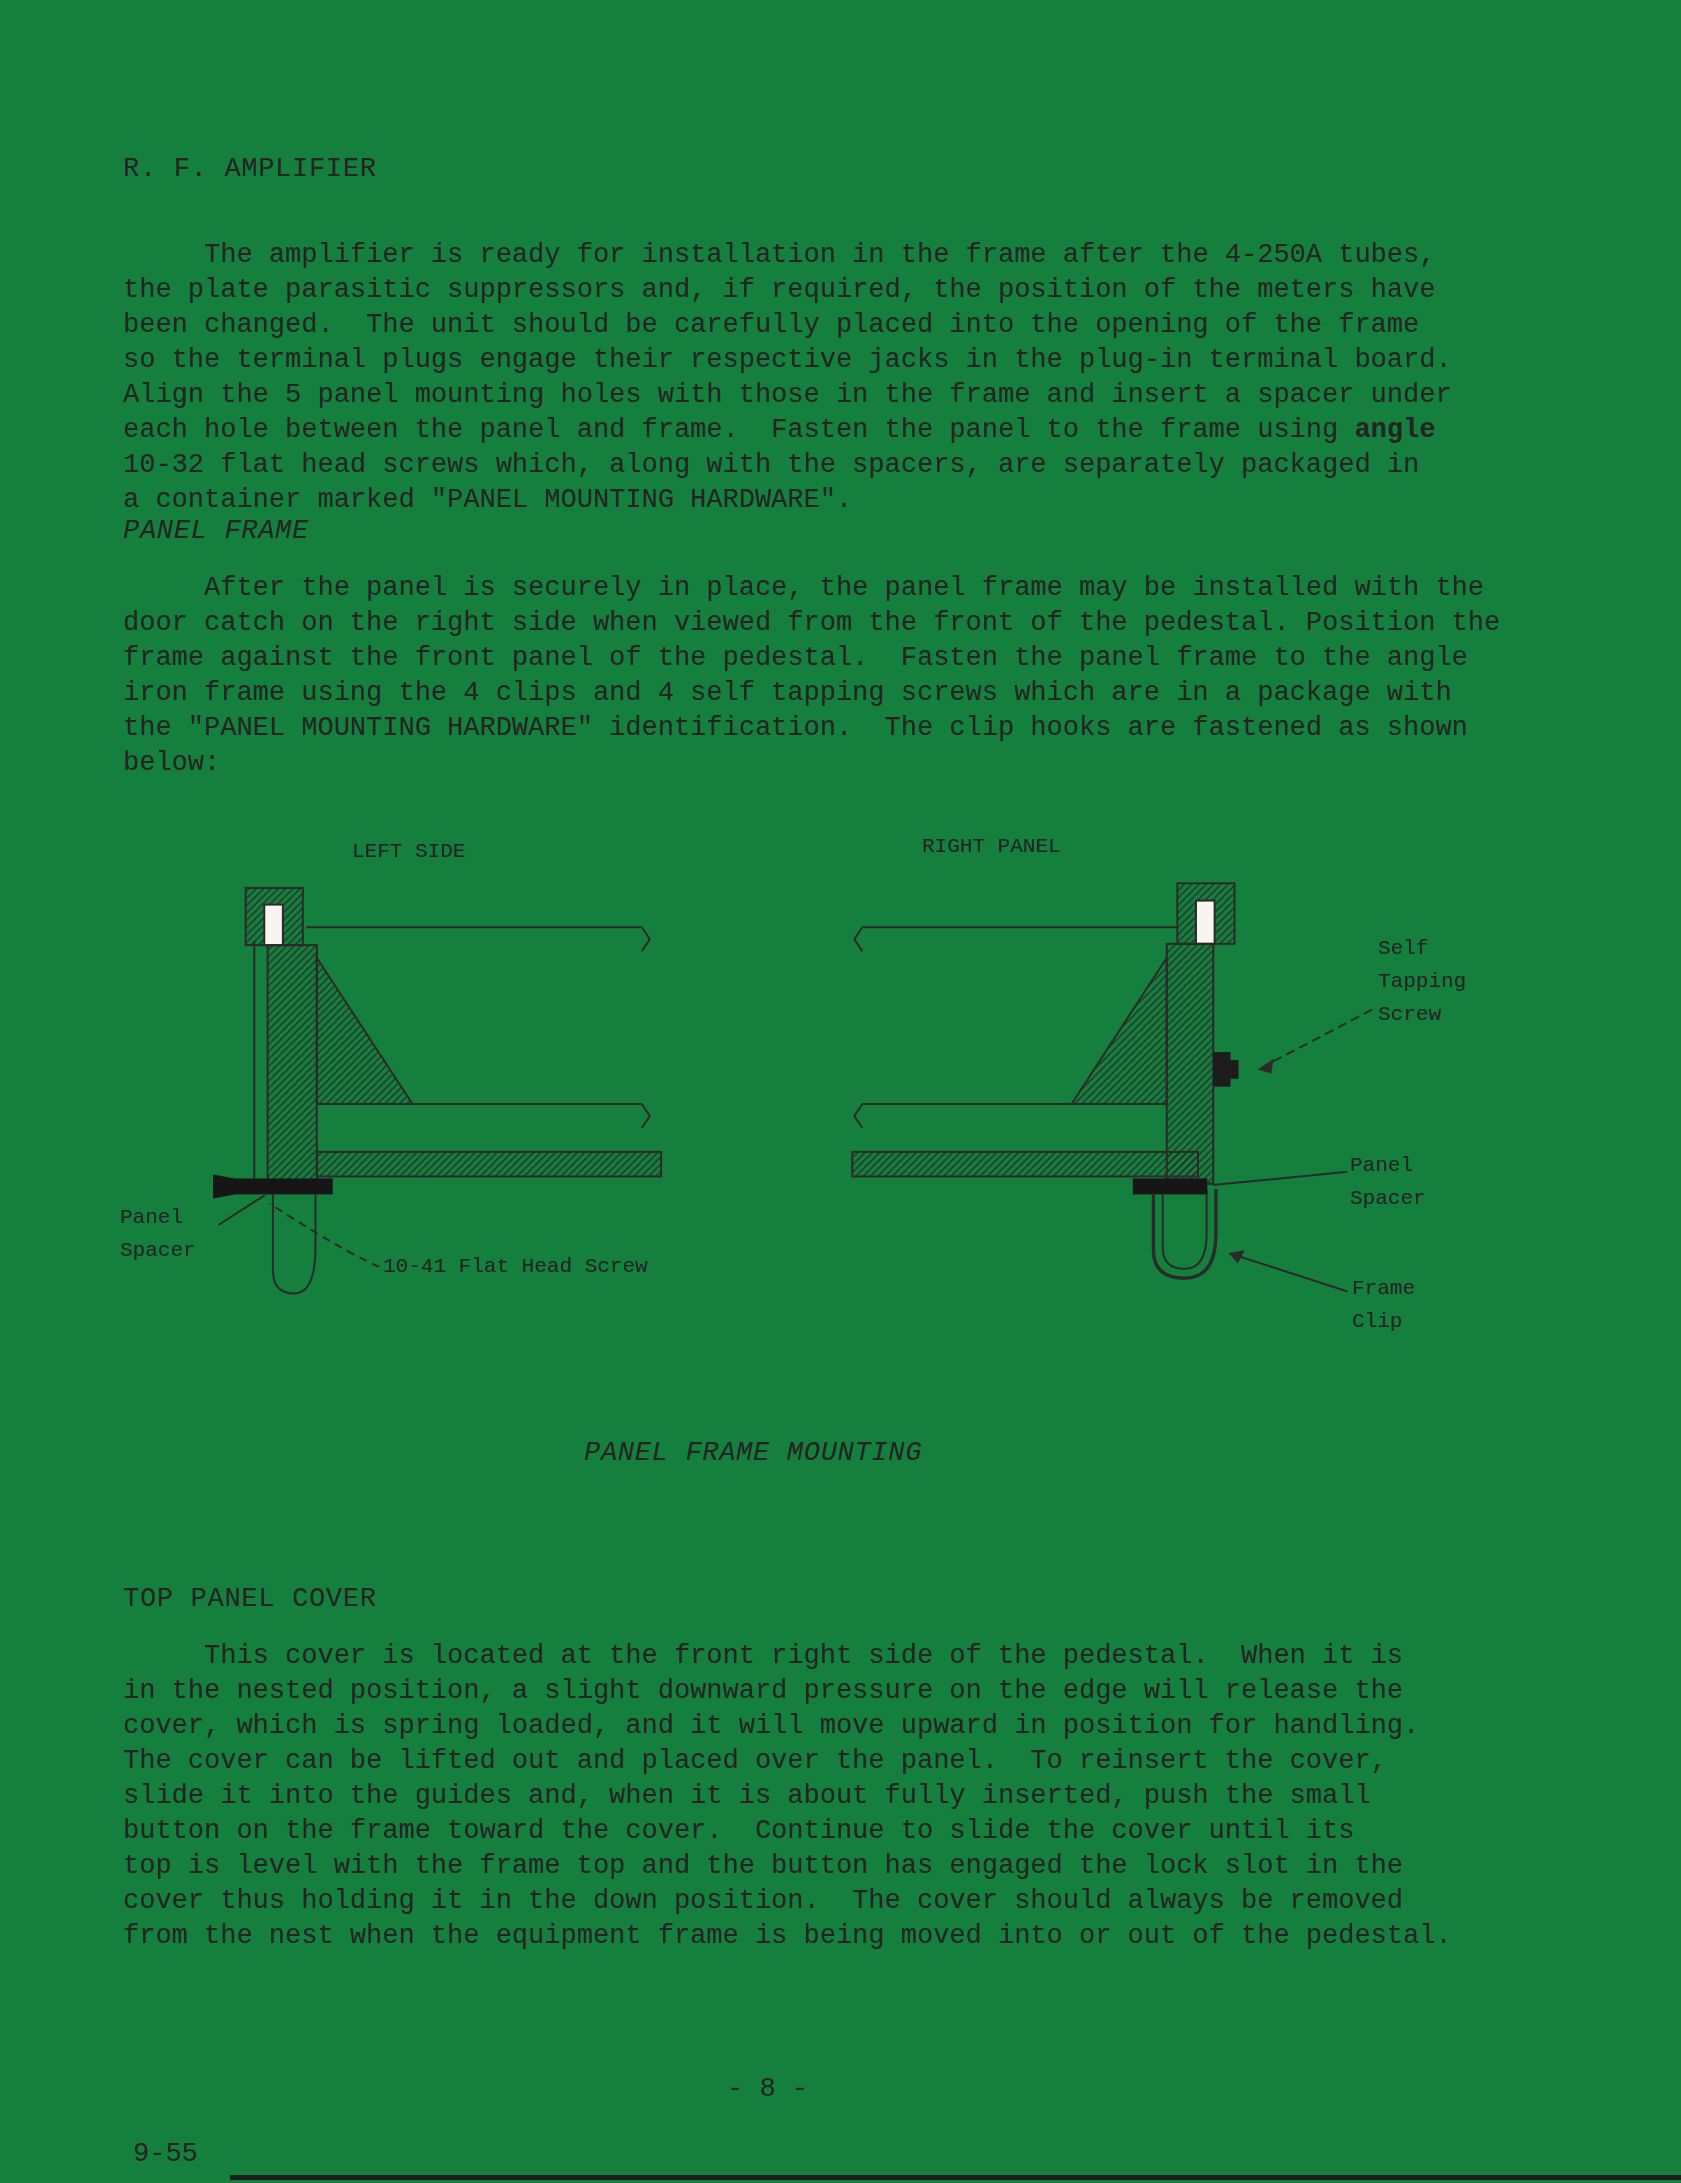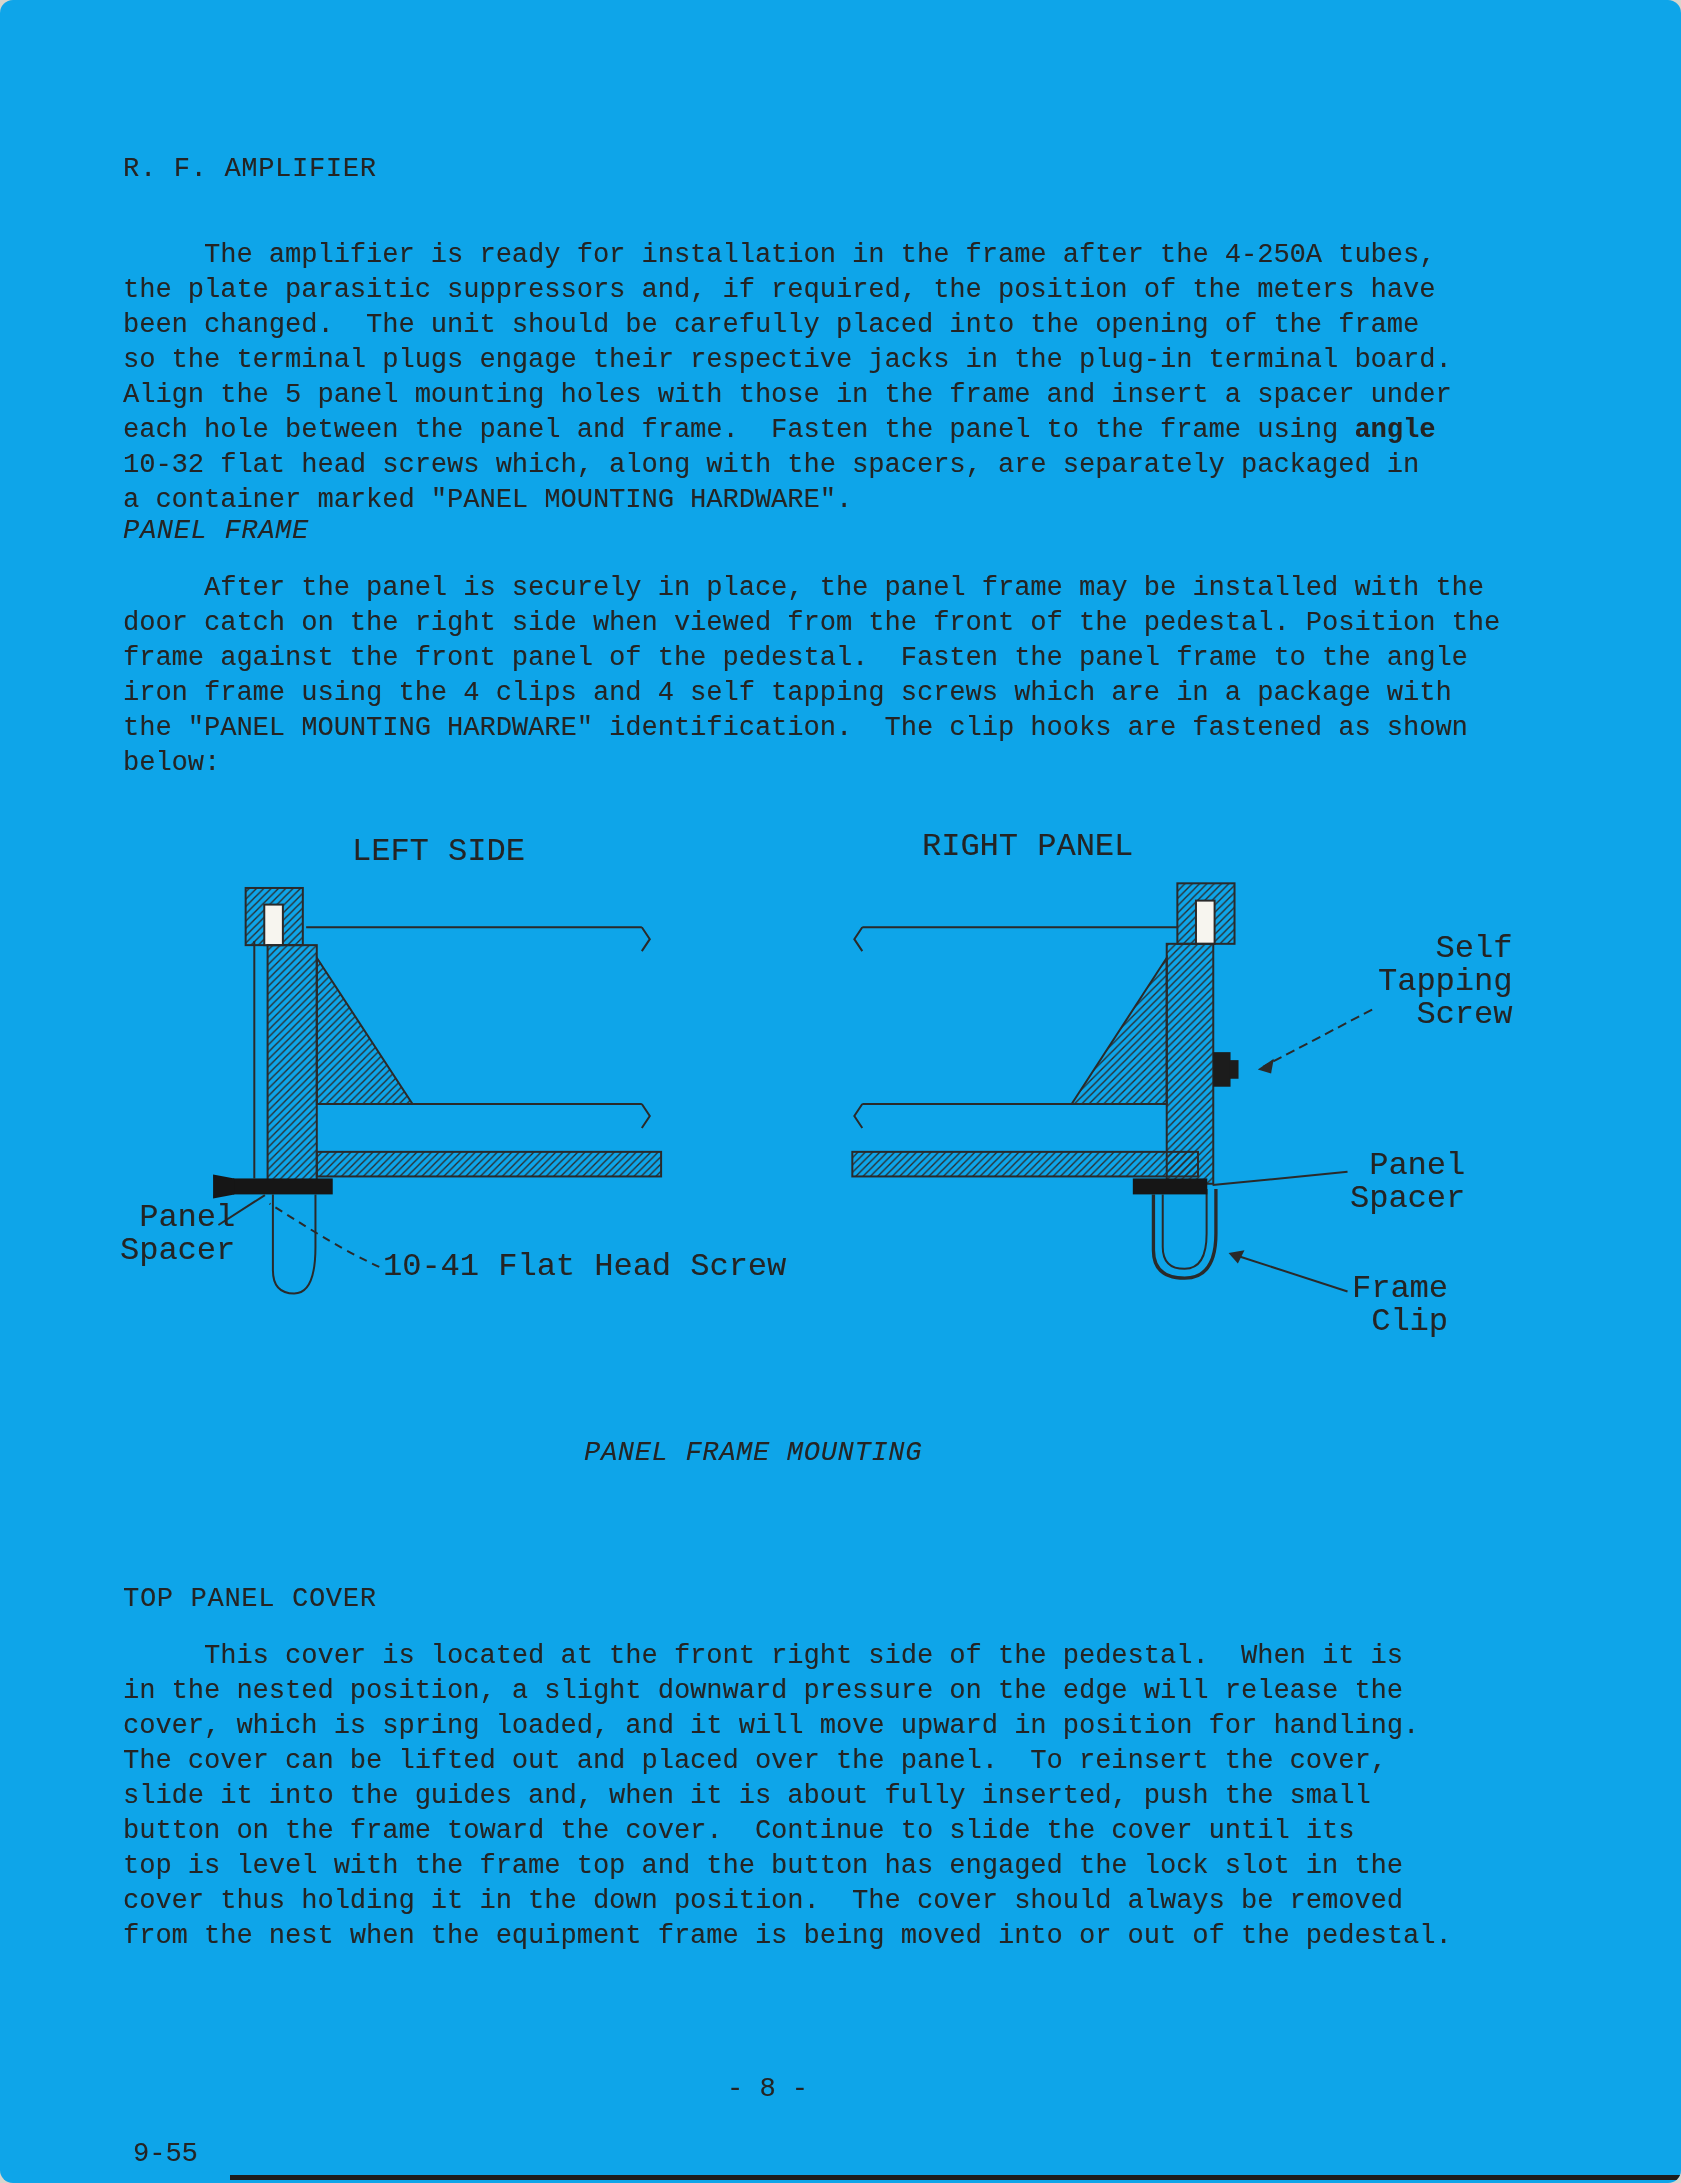--- a/index.html
+++ b/index.html
@@ -1,40 +1,38 @@
 <!DOCTYPE html>
 <html style="font-size:10.6px"><head>
 <meta charset="utf-8">
 <style>
   html,body { margin:0; padding:0; background:#d8d5cd; }
   .page {
     position:relative;
     width:1681px; height:2183px;
-    background:#0ea5e9;
+    background:#15803d;
     font-family:"Liberation Mono","DejaVu Sans Mono",monospace;
     color:#242424;
     overflow:hidden;
-    border-radius:13px;
   }
   .txt {
     position:absolute;
     font-size:27px;
     line-height:35px;
     white-space:pre-wrap;
     text-shadow:0.3px 0.3px 0 rgba(35,35,35,0.30);
   }
   .heading { letter-spacing:0.7px; }
   .bold { font-weight:bold; }
   .callout {
     position:absolute;
-    font-size:32px;
+    font-size:21px;
     line-height:33px;
     white-space:pre-wrap;
     text-shadow:0.3px 0.3px 0 rgba(35,35,35,0.30);
-    text-align:right;
   }
   .figure { position:absolute; left:0; top:818px; width:1681px; height:562px; }
   .figure svg { position:absolute; }
   .scanline { position:absolute; background:#1d1d1d; }
 </style>
 </head>
 <body>
 
 <div class="page">
 

